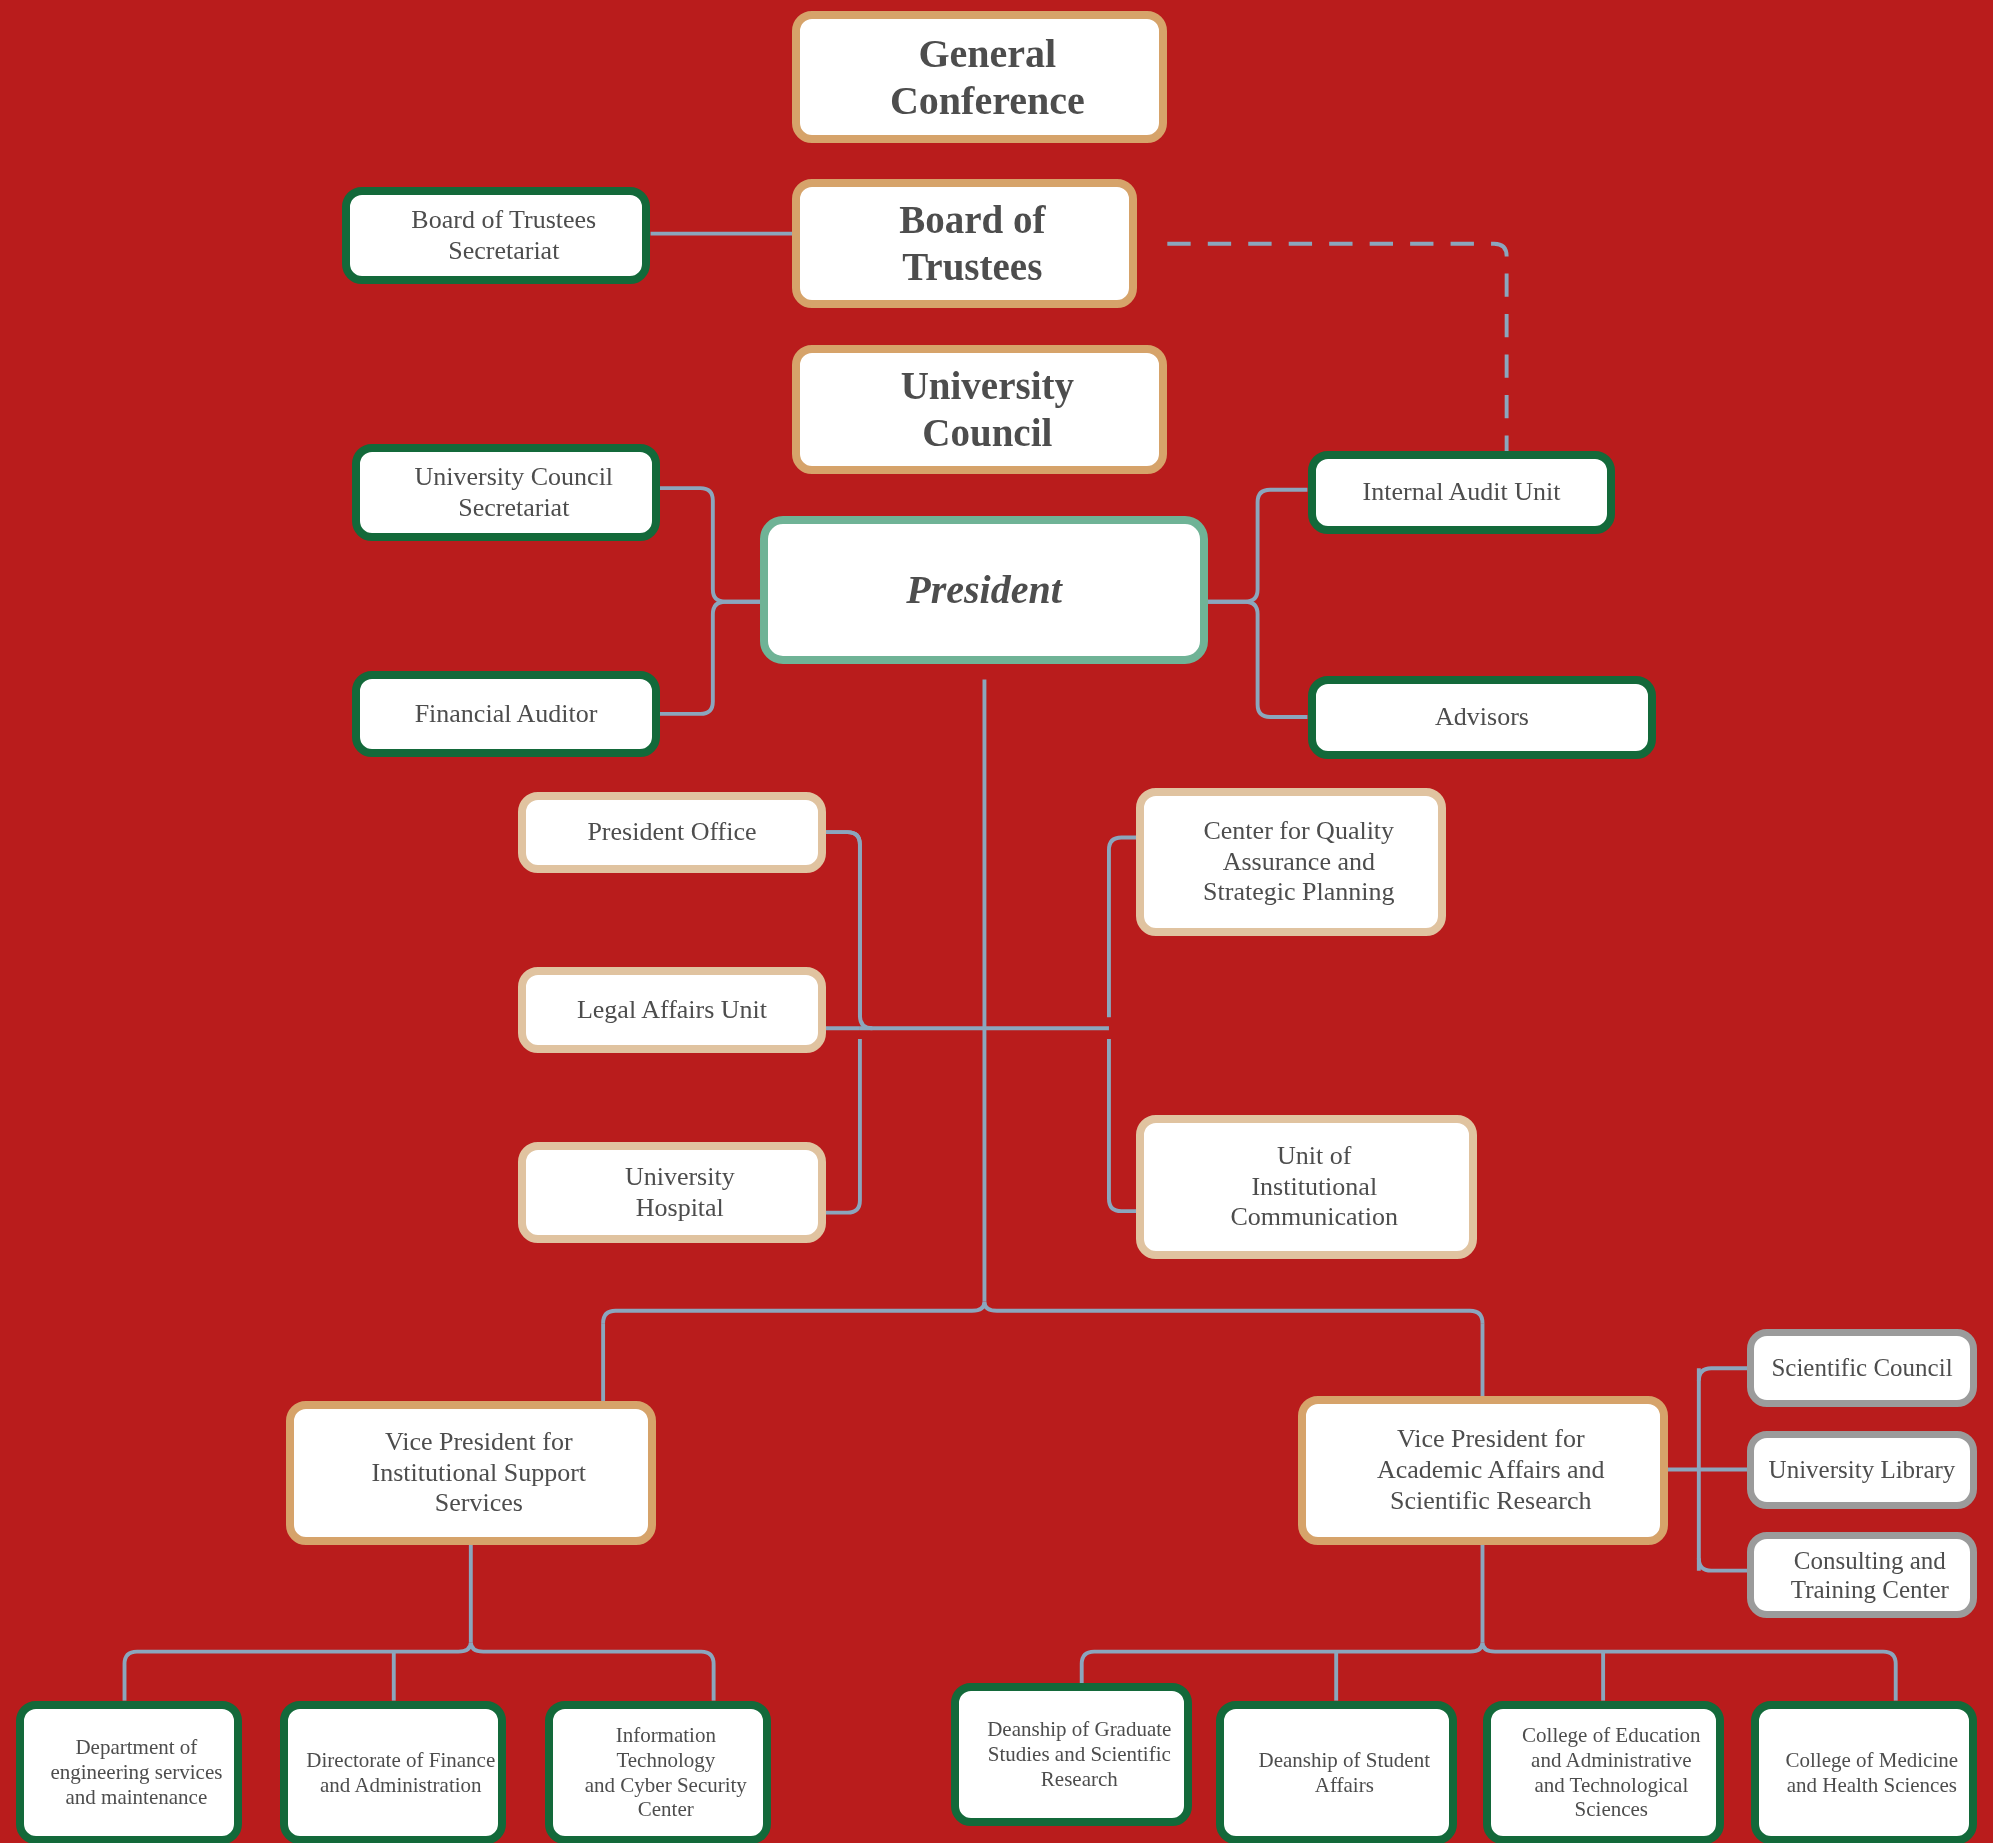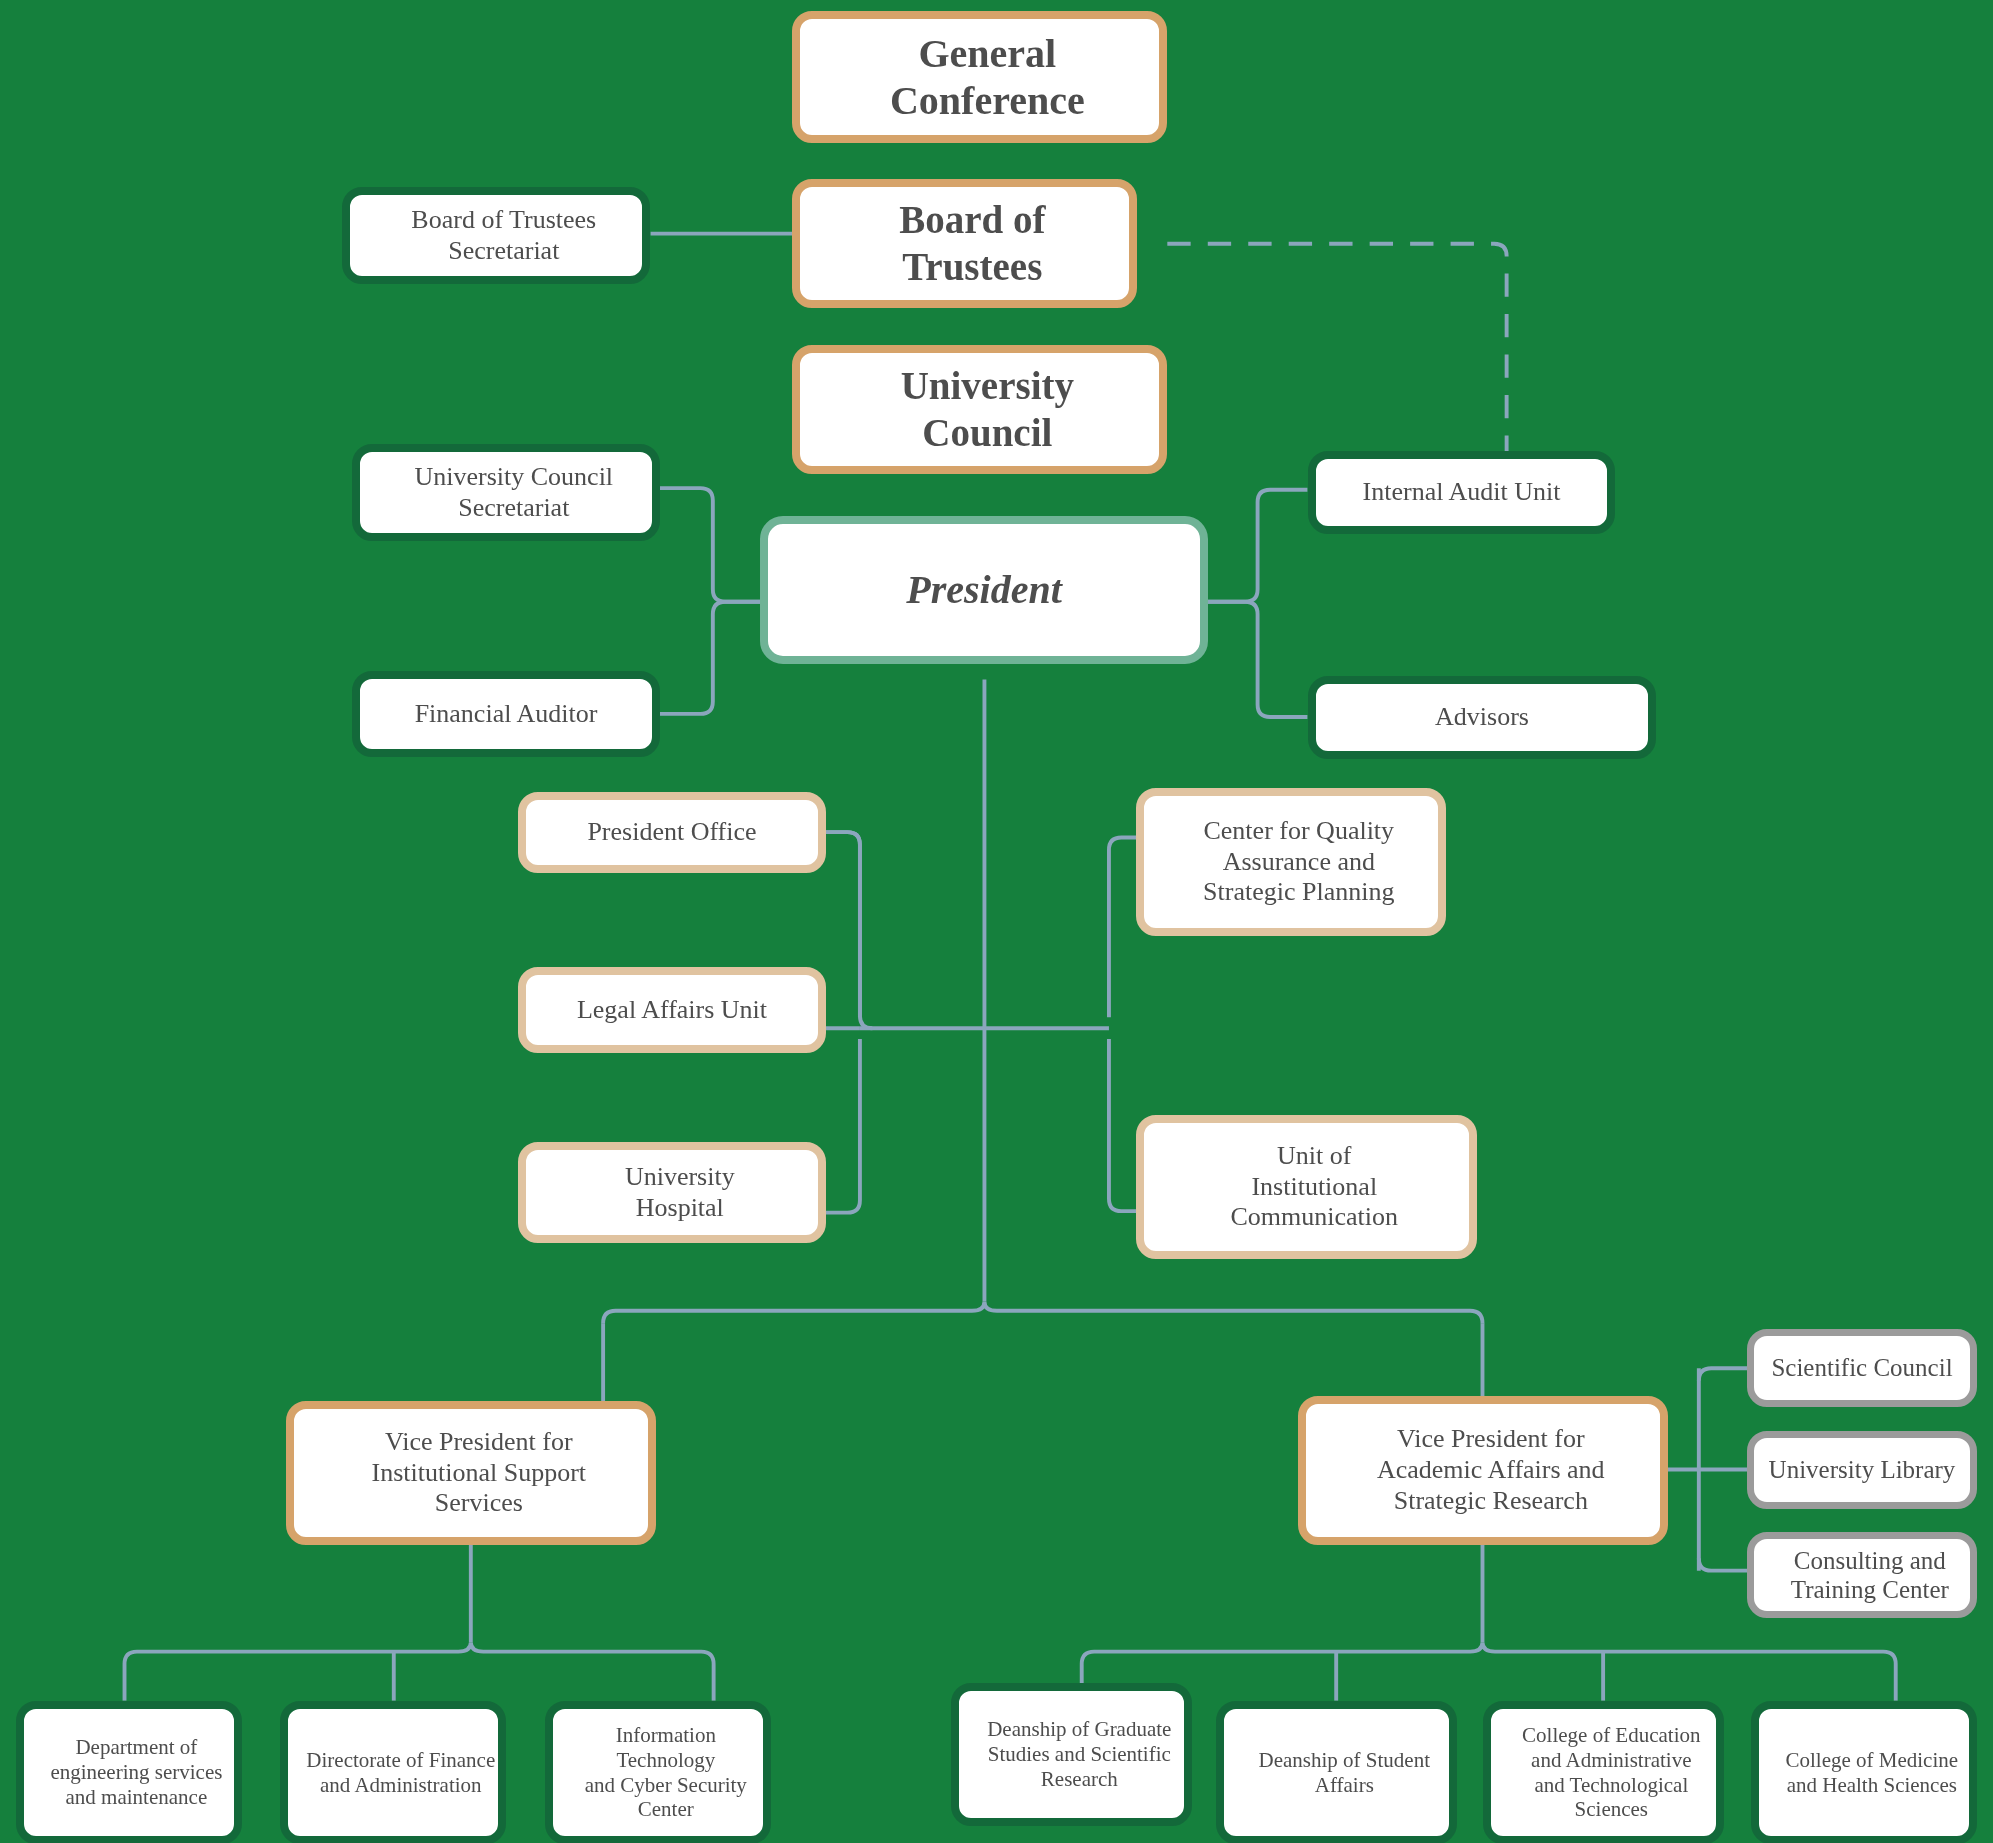--- a/index.html
+++ b/index.html
@@ -4,21 +4,21 @@
 <style>
   html, body {
     margin: 0;
     padding: 0;
     background: #000000;
   }
   #chart-root {
     position: relative;
     width: 1993px;
     height: 1844px;
-    background: #15803d;
+    background: #b91c1c;
     overflow: hidden;
     font-family: "Liberation Serif", "DejaVu Serif", serif;
   }
   #edges {
     position: absolute;
     left: 0; top: 0;
     width: 1993px;
     height: 1844px;
     pointer-events: none;
     z-index: 1;
@@ -204,21 +204,21 @@
       <span>Vice President for</span>
       <span>Institutional Support</span>
       <span>Services</span>
     </span>
   </div>
 
   <div class="node c-tan t-md" style="left:1298px; top:1396px; width:370px; height:149px;">
     <span>
       <span>Vice President for</span>
       <span>Academic Affairs and</span>
-      <span>Strategic Research</span>
+      <span>Scientific Research</span>
     </span>
   </div>
 
   <div class="node c-gray t-xs" style="left:1747px; top:1329px; width:230px; height:78px;">
     <span>Scientific Council</span>
   </div>
 
   <div class="node c-gray t-xs" style="left:1747px; top:1431px; width:230px; height:78px;">
     <span>University Library</span>
   </div>

